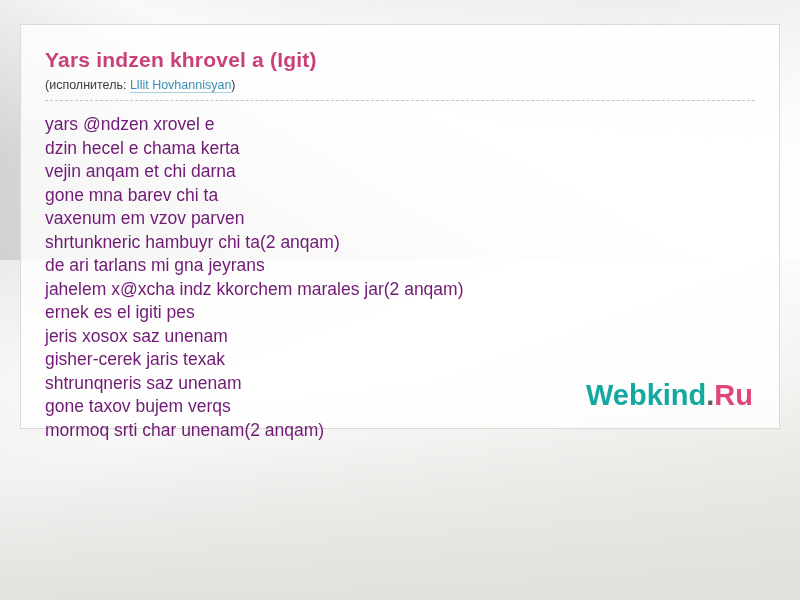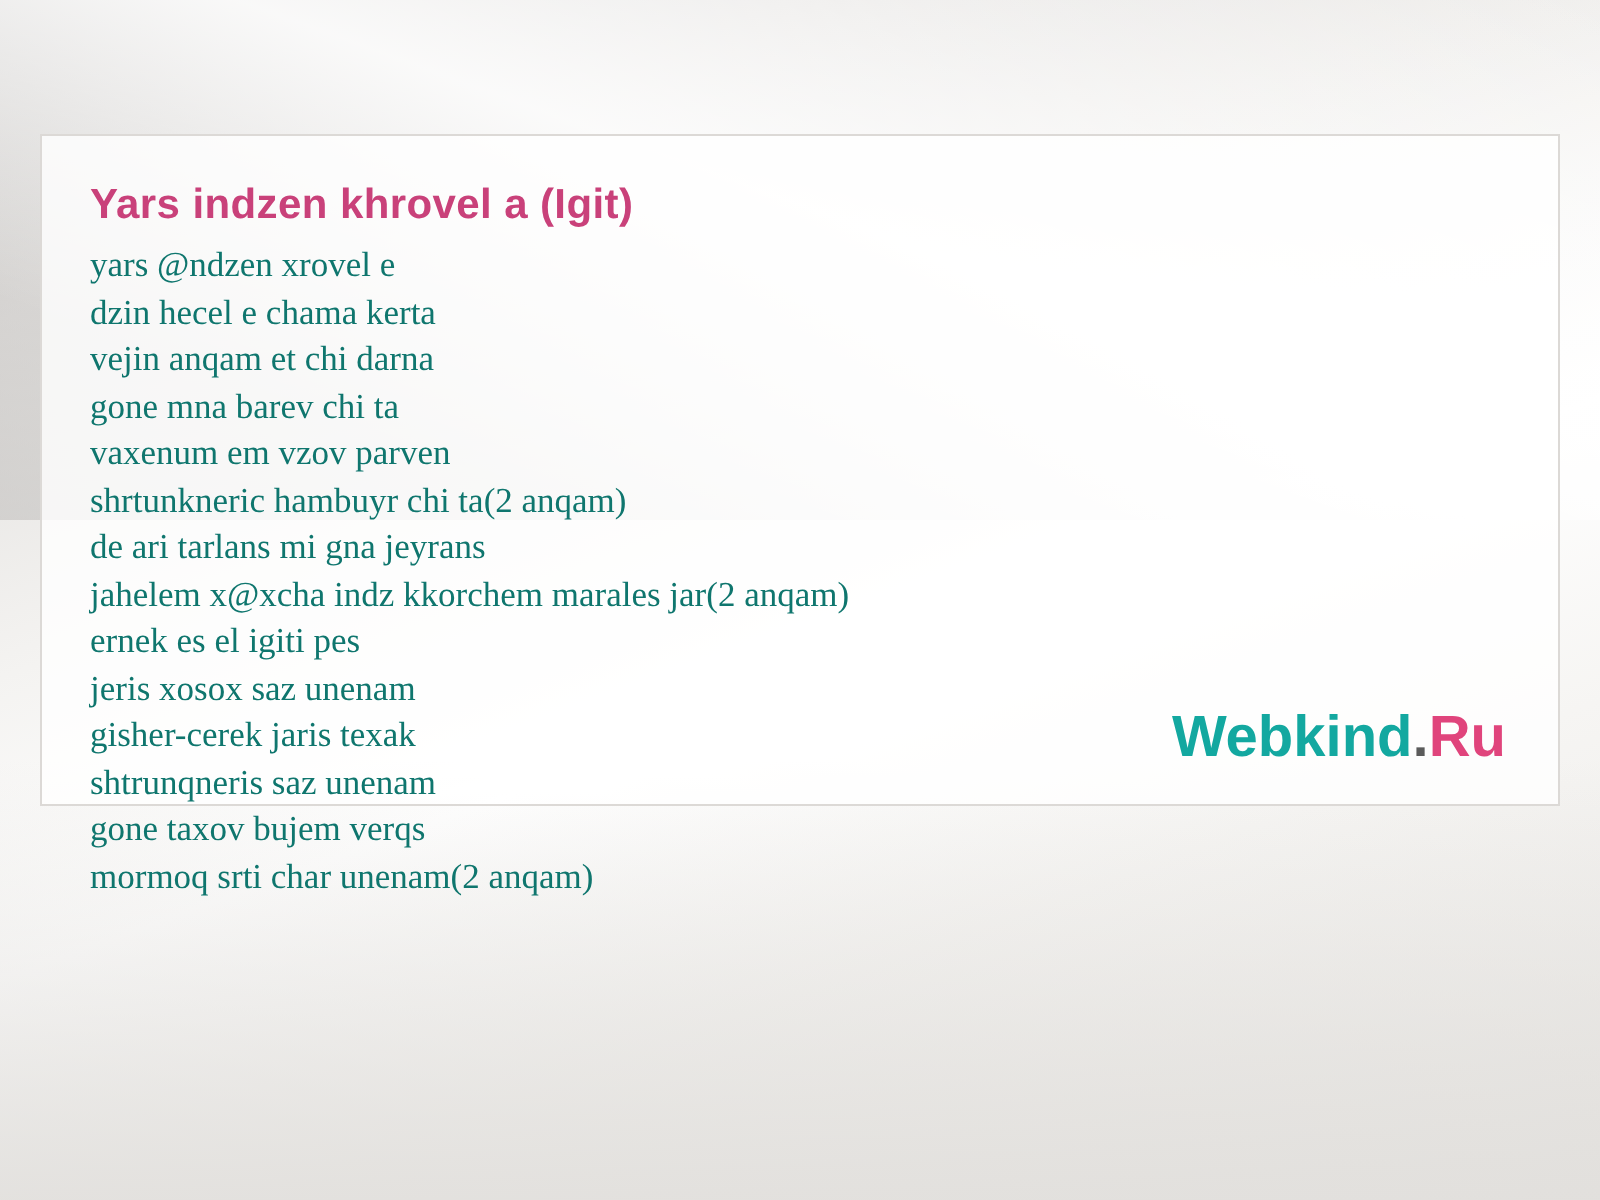--- a/index.html
+++ b/index.html
@@ -34,26 +34,25 @@
     position: absolute;
     left: 0; bottom: 0; right: 0; height: 220px;
     background: linear-gradient(0deg, rgba(225,223,220,0.9) 0%, rgba(255,255,255,0.0) 100%);
   }
 
   .card {
     position: absolute;
     left: 20px;
     top: 24px;
     width: 760px;
-    height: 336px;
+    height: 405px;
     background: rgba(255,255,255,0.80);
     border: 1px solid #dcd9d6;
     box-sizing: border-box;
     padding: 22px 24px 16px 24px;
-    margin-top: 43px;
   }
 
   .song-title {
     color: #c9417a;
     font-size: 21px;
     font-weight: bold;
     letter-spacing: 0.2px;
     margin: 0 0 6px 0;
     line-height: 1.2;
   }
@@ -65,24 +64,24 @@
     border-bottom: 1px dashed #b9c6cf;
     margin-bottom: 12px;
   }
   .performer-link {
     color: #3a8fb7;
     text-decoration: none;
     border-bottom: 1px solid #a8cfe0;
   }
 
   .lyrics {
-    font-family: Liberation Serif, serif;
+    font-family: Liberation Sans, sans-serif;
     font-size: 17.5px;
     line-height: 23.5px;
-    color: #0f766e;
+    color: #701a75;
     white-space: pre-wrap;
     margin: 0;
   }
 
   .watermark {
     position: absolute;
     right: 26px;
     bottom: 18px;
     text-align: right;
     user-select: none;
@@ -104,20 +103,21 @@
   }
 </style>
 </head>
 <body>
 
 <div class="bg"></div>
 
 <div class="card">
   <h1 class="song-title">Yars indzen khrovel a (Igit)</h1>
 
+  <div class="performer-line"><span>(исполнитель: </span><a class="performer-link" href="#">Lllit Hovhannisyan</a><span>)</span></div>
 
   <pre class="lyrics">yars @ndzen xrovel e
 dzin hecel e chama kerta
 vejin anqam et chi darna
 gone mna barev chi ta
 vaxenum em vzov parven
 shrtunkneric hambuyr chi ta(2 anqam)
 de ari tarlans mi gna jeyrans
 jahelem x@xcha indz kkorchem marales jar(2 anqam)
 ernek es el igiti pes

